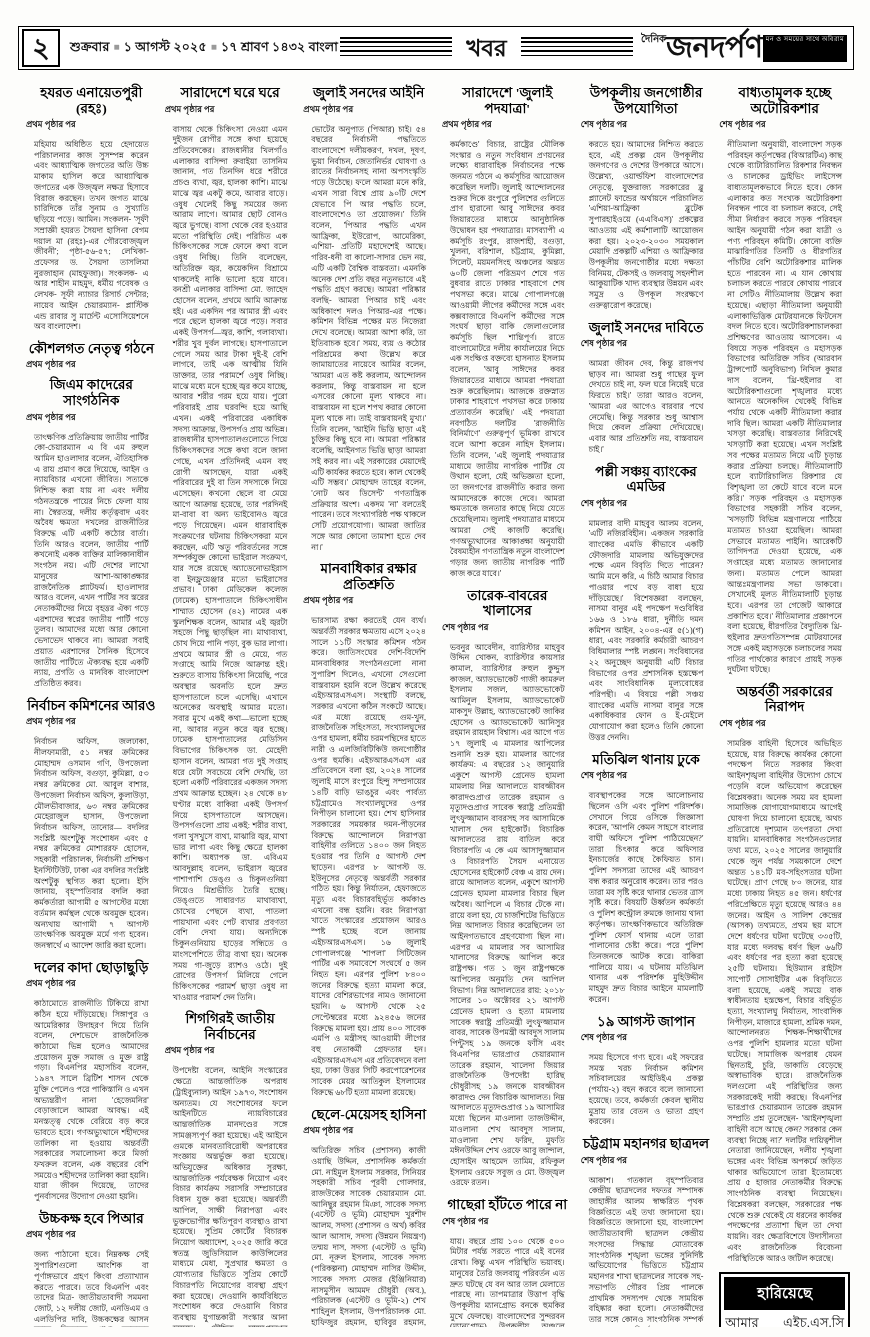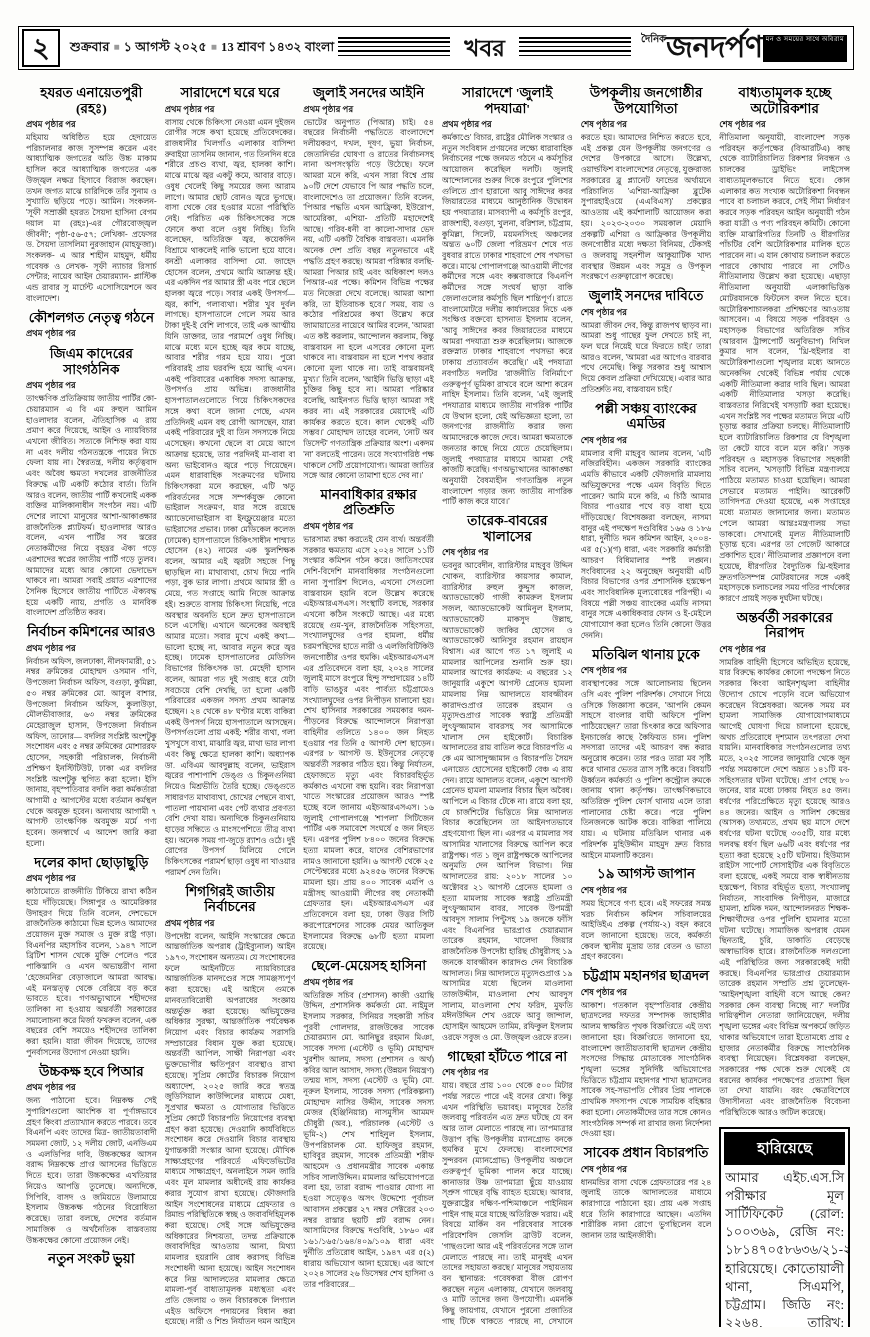--- a/index.html
+++ b/index.html
@@ -41,21 +41,21 @@
     display:flex;gap:8px;overflow:hidden;
   }
   .col{flex:1 1 0;min-width:0;overflow:hidden;}
   .story{margin:0 0 4px 0;}
   .headline{
     font-size:13.5px;line-height:1.15;font-weight:700;text-align:center;
     margin:5px 0 2px 0;color:#000;
   }
   .continued{font-size:8.5px;font-weight:700;margin:0 0 1px 0;}
   .body{
-    font-size:8px;line-height:1.34;text-align:justify;margin:0;
+    font-size:8px;line-height:1.34;text-align:justify;margin:8px;
     word-break:break-word;color:#161616;
   }
   
   .notice{
     border:2.5px solid #000;margin-top:8px;padding:3px;background:#fff;
   }
   .notice .ntitle{
     background:#000;color:#fff;text-align:center;font-size:15px;font-weight:700;
     padding:3px 0;border:1px solid #000;outline:1px solid #000;outline-offset:-4px;
   }
@@ -65,21 +65,21 @@
 </head>
 <body>
 
 <div class="page">
 
   <div class="header-strip">
     <div class="pagenum-box">
       <span>২</span>
     </div>
     <div class="dateline">
-      <span>শুক্রবার</span><span class="sq">■</span><span>১ আগস্ট ২০২৫</span><span class="sq">■</span><span>13 শ্রাবণ ১৪৩২ বাংলা</span>
+      <span>শুক্রবার</span><span class="sq">■</span><span>১ আগস্ট ২০২৫</span><span class="sq">■</span><span>১৭ শ্রাবণ ১৪৩২ বাংলা</span>
     </div>
     <div class="section-block">
       <div class="rulestack"></div>
       <div class="section-title">খবর</div>
       <div class="rulestack"></div>
     </div>
     <div class="masthead">
       <span class="pre">দৈনিক</span>
       <span class="name">জনদর্পণ</span>
       <span class="tagbar">মন ও সময়ের সাথে অবিরাম</span>

